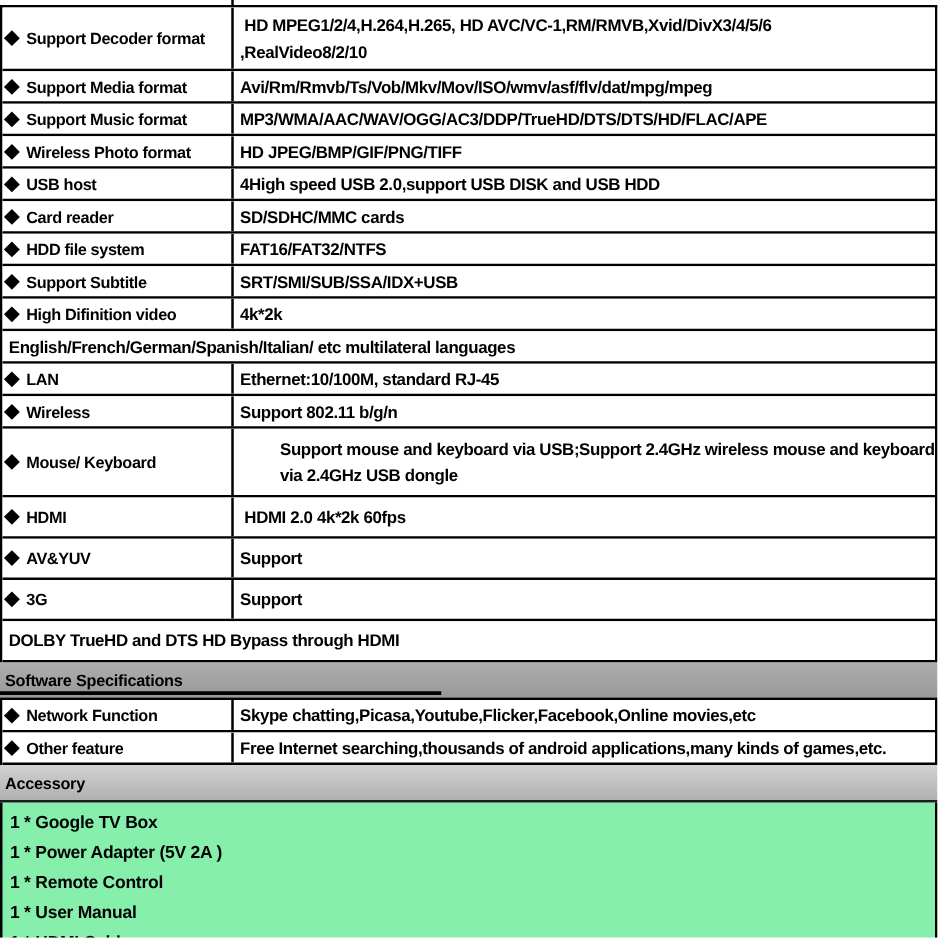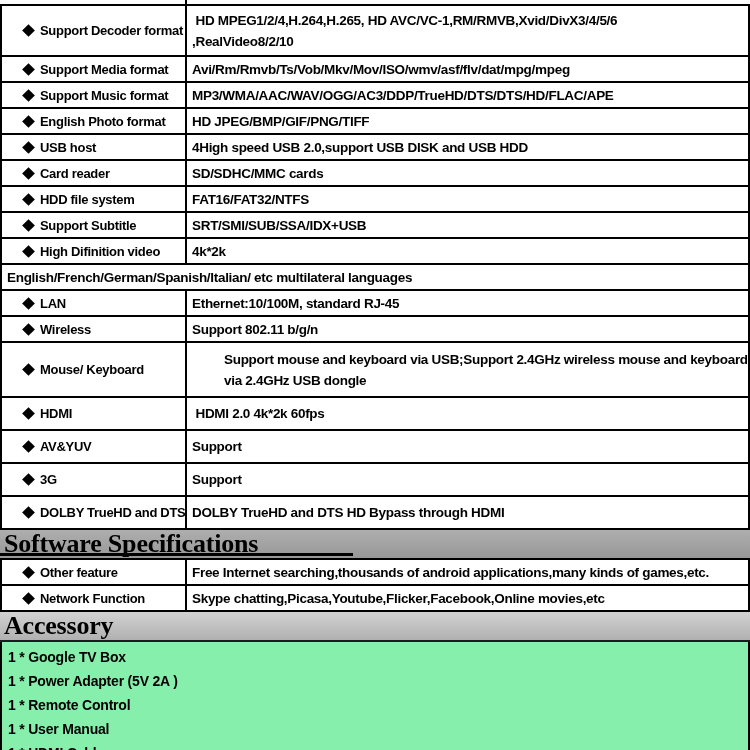--- a/index.html
+++ b/index.html
@@ -13,33 +13,33 @@
   .sliver-divider { position:absolute; left:185px; top:0; width:2px; height:4px; background:#000; }
 
   .spec-table { border-top:2px solid #000; border-left:2px solid #000; border-right:2px solid #000; }
   .sw-table   { border-left:2px solid #000; border-right:2px solid #000; }
 
   .row { display:flex; border-bottom:2px solid #000; overflow:hidden; background:#fff; }
   .h26 { height:26px; } .h27 { height:33px;text-align:right; } .h51 { height:51px; } .h55 { height:55px;gap:32px; }
 
   .cell-l {
     width:185px; flex:none; border-right:2px solid #000;
-    display:flex; align-items:center; padding-left:20px; overflow:hidden;
+    display:flex; align-items:center; padding-left:1px; overflow:hidden;
   }
   .diamond { width:9px; height:9px; background:#000; transform:rotate(45deg); flex:none; margin:0 7px 0 2px; }
   .lbl { font-size:13px; font-weight:bold; letter-spacing:-0.3px; white-space:nowrap; }
 
   .cell-v { flex:1; display:flex; align-items:center; padding-left:5px; overflow:hidden; }
   .val { font-size:13.5px; font-weight:bold; letter-spacing:-0.3px; white-space:pre; }
   .tall .val { line-height:21px; }
 
   .section-bar { height:30px; border-bottom:2px solid #000; display:flex; align-items:center; position:relative; }
   .software-bar  { background:linear-gradient(180deg,#aeaeae,#989898); }
   .accessory-bar { background:linear-gradient(180deg,#d2d2d2,#b0b0b0); border-bottom-color:#1c1c1c; }
-  .bar-title { font-size:26px; font-weight:bold; letter-spacing:-0.2px; padding-left:4px; position:relative; z-index:1;font-family:Liberation Serif, serif; }
+  .bar-title { font-size:13px; font-weight:bold; letter-spacing:-0.2px; padding-left:4px; position:relative; z-index:1; }
   .sw-underline { position:absolute; left:0; top:23px; width:353px; height:3px; background:#000; }
 
   .accessory-box {
     height:123px; border-left:2px solid #000; border-right:2px solid #000; border-bottom:2px solid #000;
     padding:3px 0 0 6px; background:#86efac;
   }
   .accessory-item { line-height:24px; font-size:14px; font-weight:bold; letter-spacing:-0.2px; white-space:pre; }
 
   .gap-strip { height:4px; background:#cfcfcf; }
   .bottom-strip { height:3px; background:#000; }
@@ -82,21 +82,21 @@
         <span class="lbl">Support Music format</span>
       </div>
       <div class="cell-v">
         <span class="val">MP3/WMA/AAC/WAV/OGG/AC3/DDP/TrueHD/DTS/DTS/HD/FLAC/APE</span>
       </div>
     </div>
 
     <div class="row h26">
       <div class="cell-l">
         <span class="diamond"></span>
-        <span class="lbl">English Photo format</span>
+        <span class="lbl">Wireless Photo format</span>
       </div>
       <div class="cell-v">
         <span class="val">HD JPEG/BMP/GIF/PNG/TIFF</span>
       </div>
     </div>
 
     <div class="row h26">
       <div class="cell-l">
         <span class="diamond"></span>
         <span class="lbl">USB host</span>
@@ -207,55 +207,51 @@
       <div class="cell-l">
         <span class="diamond"></span>
         <span class="lbl">3G</span>
       </div>
       <div class="cell-v">
         <span class="val">Support</span>
       </div>
     </div>
 
     <div class="row h27">
-      <div class="cell-l">
-        <span class="diamond"></span>
-        <span class="lbl">DOLBY TrueHD and DTS</span>
-      </div>
       <div class="cell-v">
         <span class="val">DOLBY TrueHD and DTS HD Bypass through HDMI</span>
       </div>
     </div>
 
   </div>
 
   <div class="section-bar software-bar">
     <span class="bar-title">Software Specifications</span>
     <div class="sw-underline"></div>
   </div>
 
   <div class="sw-table">
 
     <div class="row h26">
       <div class="cell-l">
         <span class="diamond"></span>
+        <span class="lbl">Network Function</span>
+      </div>
+      <div class="cell-v">
+        <span class="val">Skype chatting,Picasa,Youtube,Flicker,Facebook,Online movies,etc</span>
+      </div>
+    </div>
+
+    <div class="row h26">
+      <div class="cell-l">
+        <span class="diamond"></span>
         <span class="lbl">Other feature</span>
       </div>
       <div class="cell-v">
         <span class="val">Free Internet searching,thousands of android applications,many kinds of games,etc.</span>
-      </div>
-    </div>
-
-    <div class="row h26">
-      <div class="cell-l">
-        <span class="diamond"></span>
-        <span class="lbl">Network Function</span>
-      </div>
-      <div class="cell-v">
-        <span class="val">Skype chatting,Picasa,Youtube,Flicker,Facebook,Online movies,etc</span>
       </div>
     </div>
 
   </div>
 
   <div class="section-bar accessory-bar">
     <span class="bar-title">Accessory</span>
   </div>
 
   <div class="accessory-box">

